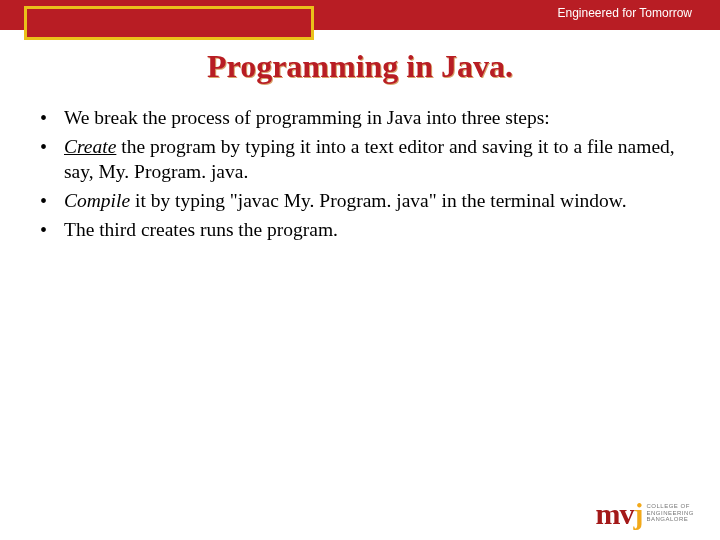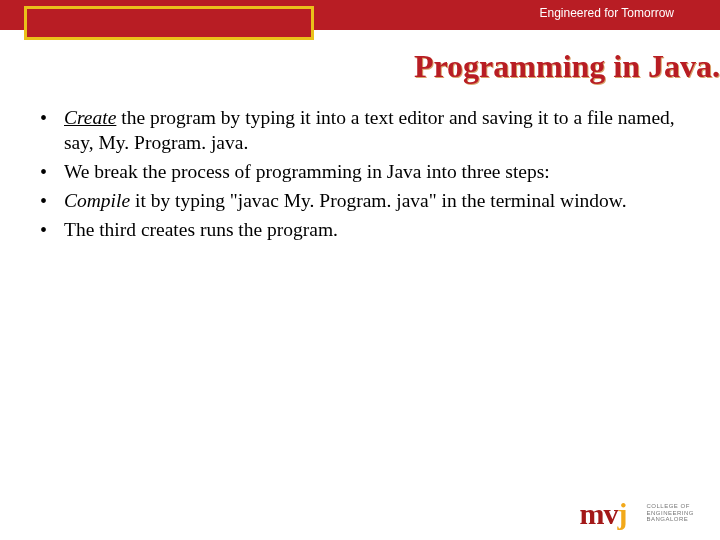--- a/index.html
+++ b/index.html
@@ -26,31 +26,31 @@
     left: 24px;
     width: 290px;
     height: 34px;
     background: #b81d24;
     border: 3px solid #eac11a;
     box-sizing: border-box;
   }
   .tagline {
     position: absolute;
     top: 6px;
-    right: 46px;
+    right: 28px;
     font-family: "Trebuchet MS", Arial, sans-serif;
     font-size: 12px;
     color: #ffffff;
   }
   .title {
     position: absolute;
     top: 48px;
     left: 0;
     right: 0;
-    text-align: right;
+    text-align: center;
     font-family: Georgia, "Times New Roman", serif;
     font-weight: bold;
     font-size: 32px;
     color: #b81d24;
     text-shadow: 1px 1px 0 #d9a36b;
   }
   .content {
     position: absolute;
     top: 106px;
     left: 36px;
@@ -77,21 +77,21 @@
     font-size: 20px;
   }
   .i { font-style: italic; margin-top: 6px; }
   .iu { font-style: italic; text-decoration: underline; }
   .logo {
     position: absolute;
     right: 26px;
     bottom: 14px;
     display: flex;
     align-items: flex-end;
-    gap: 20px;
+    gap: 4px;
   }
   .logo-mark {
     font-family: Georgia, serif;
     font-size: 30px;
     font-weight: bold;
     color: #a31919;
     letter-spacing: -1px;
     line-height: 0.8;
   }
   .logo-mark .j {
@@ -110,22 +110,22 @@
 <body>
 
 <div class="header-bar"></div>
 <div class="header-overlay"></div>
 <div class="tagline">Engineered for Tomorrow</div>
 
 <div class="title">Programming in Java.</div>
 
 <div class="content">
   <ul class="bullets">
+    <li>We break the process of programming in Java into three steps:</li>
     <li><span class="iu">Create</span> the program by typing it into a text editor and saving it to a file named, say, My. Program. java.</li>
-    <li>We break the process of programming in Java into three steps:</li>
     <li><span class="i">Compile</span> it by typing "javac My. Program. java" in the terminal window.</li>
     <li>The third creates runs the program.</li>
   </ul>
 </div>
 
 <div class="logo">
   <div class="logo-mark">
     <span>m</span><span>v</span><span class="j">j</span>
   </div>
   <div class="logo-text">

